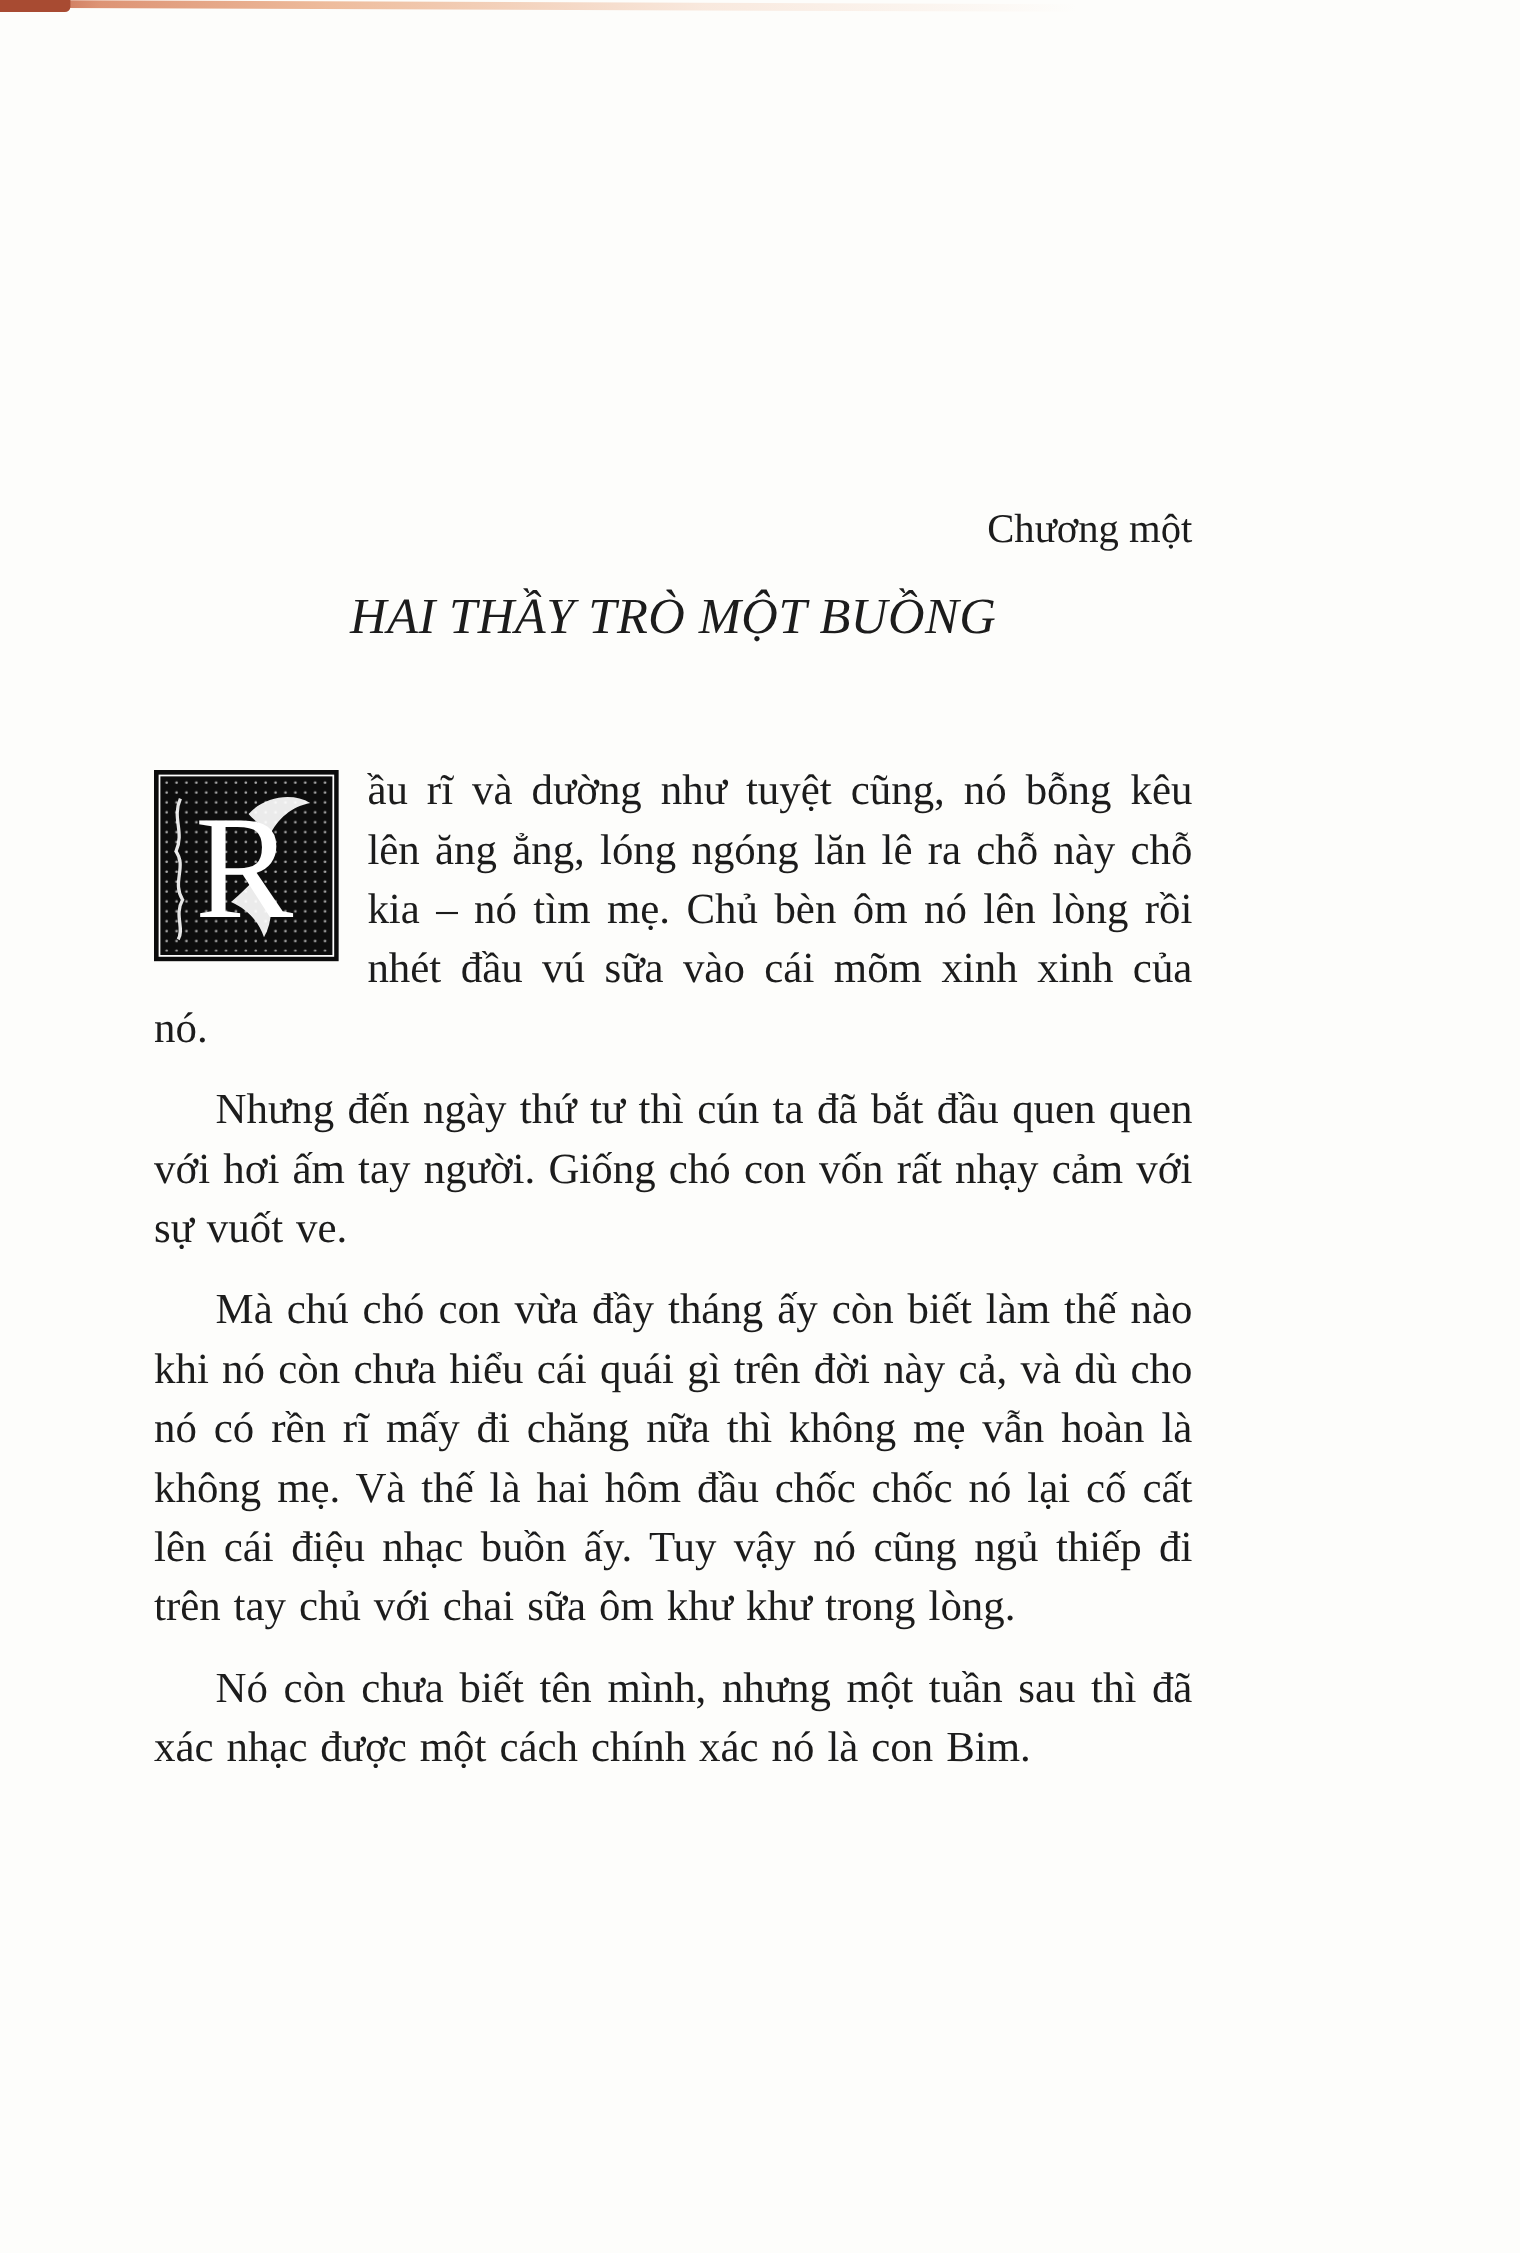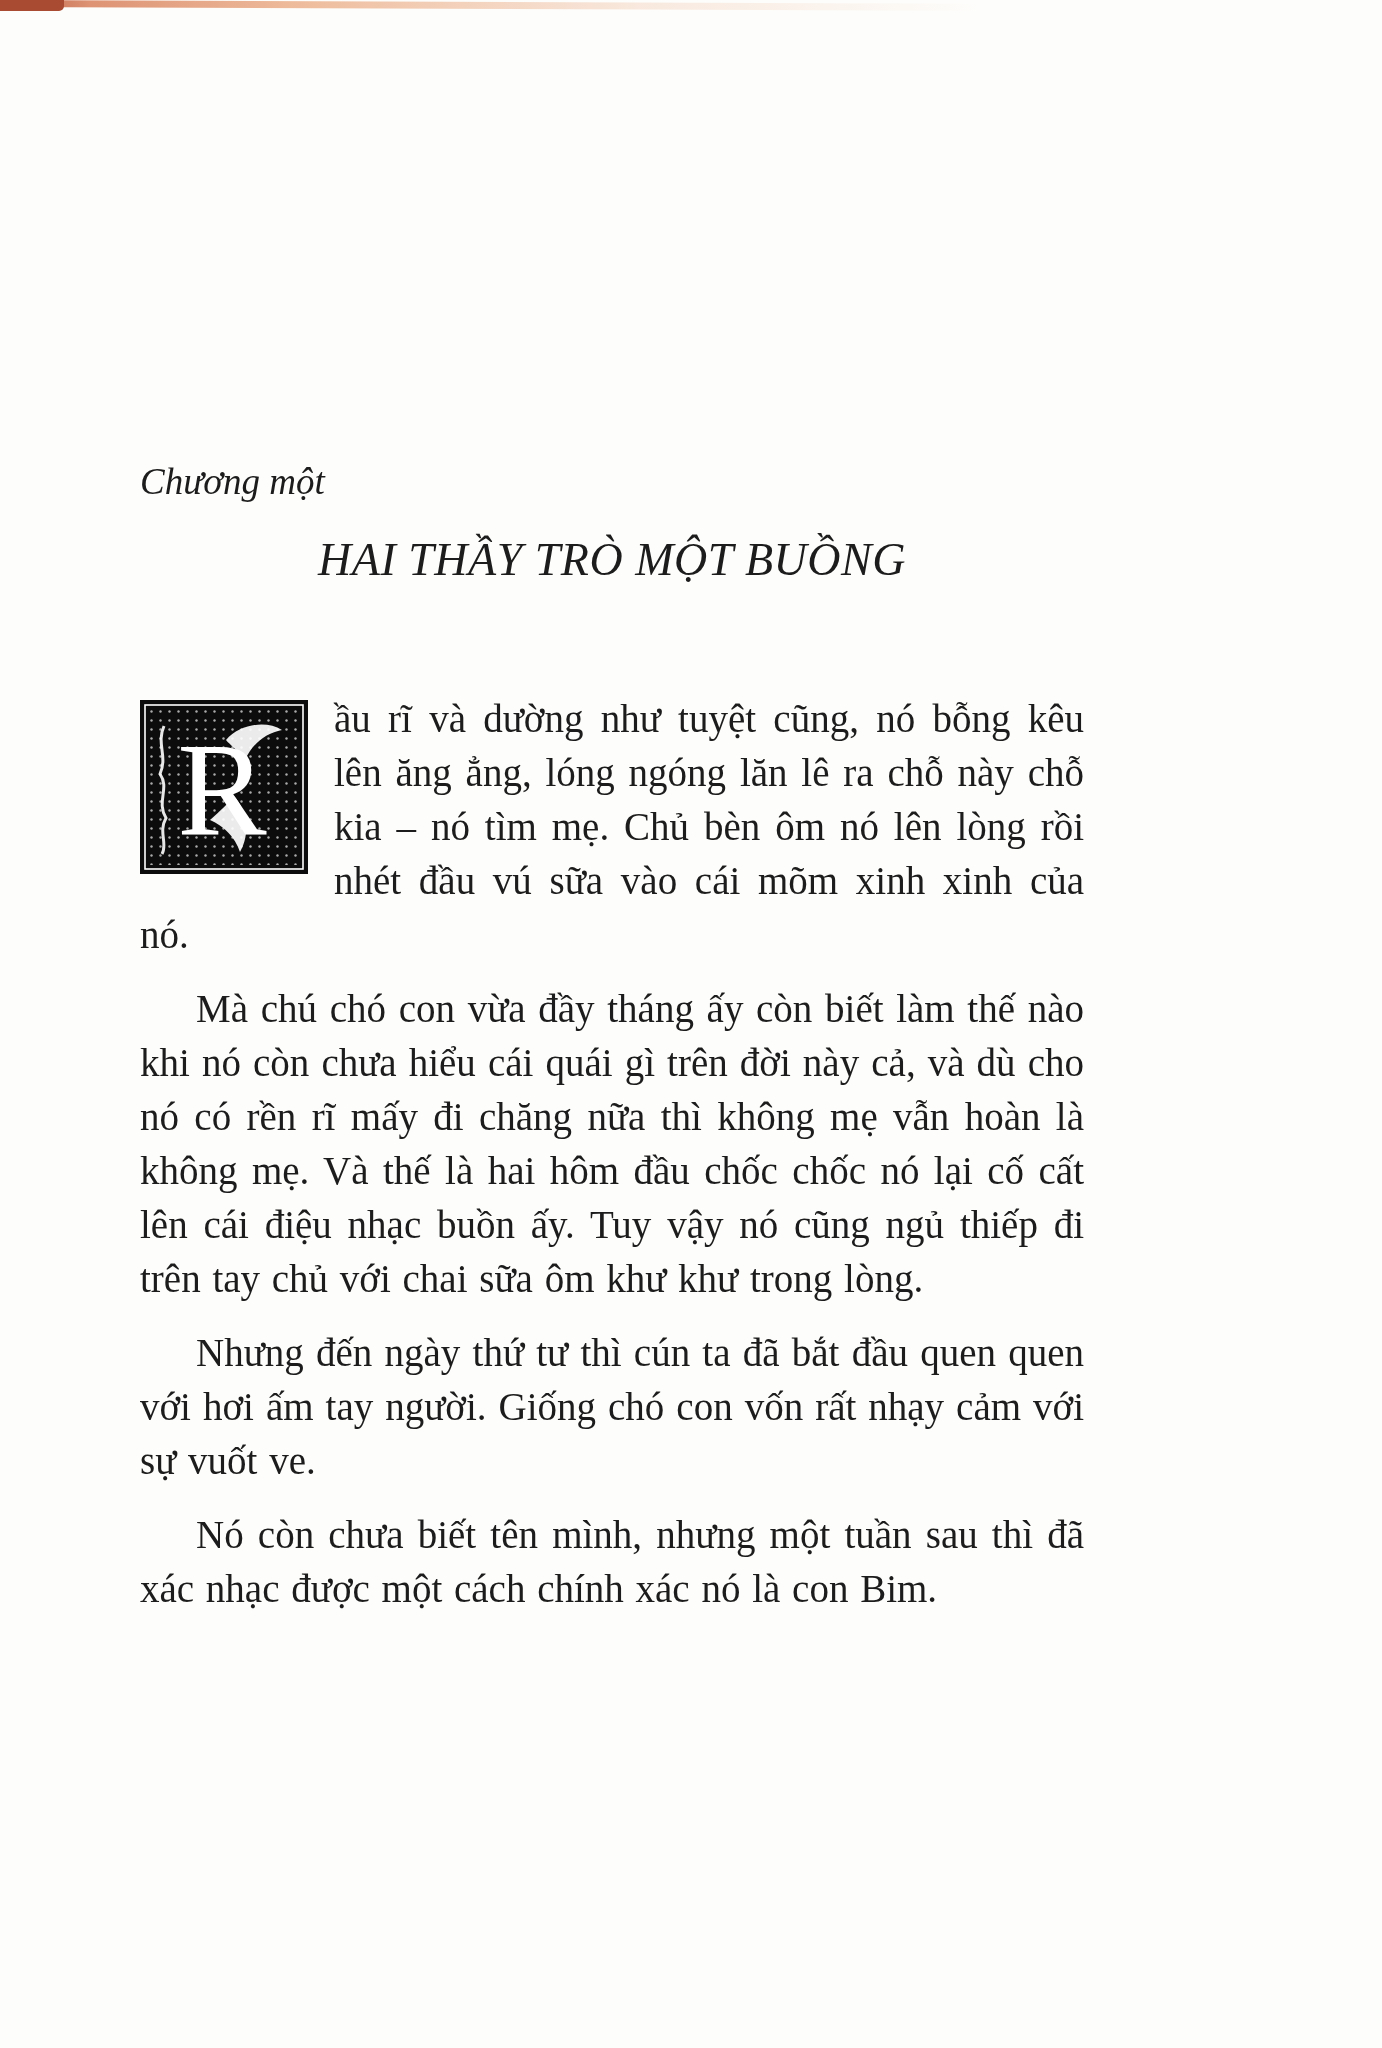--- a/index.html
+++ b/index.html
@@ -43,22 +43,21 @@
   }
 
   .content {
     position: absolute;
     left: 140px;
     top: 460px;
     width: 944px;
   }
 
   .chapter-label {
-    text-align: left;
-    font-style: italic;
+    text-align: right;
     font-size: 37px;
     line-height: 1.2;
   }
 
   .chapter-title {
     margin: 28px 0 0 0;
     text-align: center;
     font-size: 46px;
     font-weight: normal;
     letter-spacing: 0.5px;
@@ -127,21 +126,21 @@
 
             <path d="M86,40 C100,24 126,20 142,30 C126,33 112,44 105,60 C98,50 90,45 86,40 Z" fill="#ffffff" opacity="0.92"></path>
 
             <path d="M94,96 C108,112 110,134 100,152 C95,137 84,126 70,120 C80,111 89,103 94,96 Z" fill="#ffffff" opacity="0.92"></path>
             <text x="82" y="134" text-anchor="middle" font-family="Liberation Serif, serif" font-size="134" fill="#ffffff">R</text>
           </svg>
         </span>
         <span>ầu rĩ và dường như tuyệt cũng, nó bỗng kêu lên ăng ẳng, lóng ngóng lăn lê ra chỗ này chỗ kia – nó tìm mẹ. Chủ bèn ôm nó lên lòng rồi nhét đầu vú sữa vào cái mõm xinh xinh của nó.</span>
       </p>
 
+      <p class="para indent">Nhưng đến ngày thứ tư thì cún ta đã bắt đầu quen quen với hơi ấm tay người. Giống chó con vốn rất nhạy cảm với sự vuốt ve.</p>
+
       <p class="para indent">Mà chú chó con vừa đầy tháng ấy còn biết làm thế nào khi nó còn chưa hiểu cái quái gì trên đời này cả, và dù cho nó có rền rĩ mấy đi chăng nữa thì không mẹ vẫn hoàn là không mẹ. Và thế là hai hôm đầu chốc chốc nó lại cố cất lên cái điệu nhạc buồn ấy. Tuy vậy nó cũng ngủ thiếp đi trên tay chủ với chai sữa ôm khư khư trong lòng.</p>
-
-      <p class="para indent">Nhưng đến ngày thứ tư thì cún ta đã bắt đầu quen quen với hơi ấm tay người. Giống chó con vốn rất nhạy cảm với sự vuốt ve.</p>
 
       <p class="para indent">Nó còn chưa biết tên mình, nhưng một tuần sau thì đã xác nhạc được một cách chính xác nó là con Bim.</p>
 
     </div>
   </main>
 </div>
 
 </body></html>

